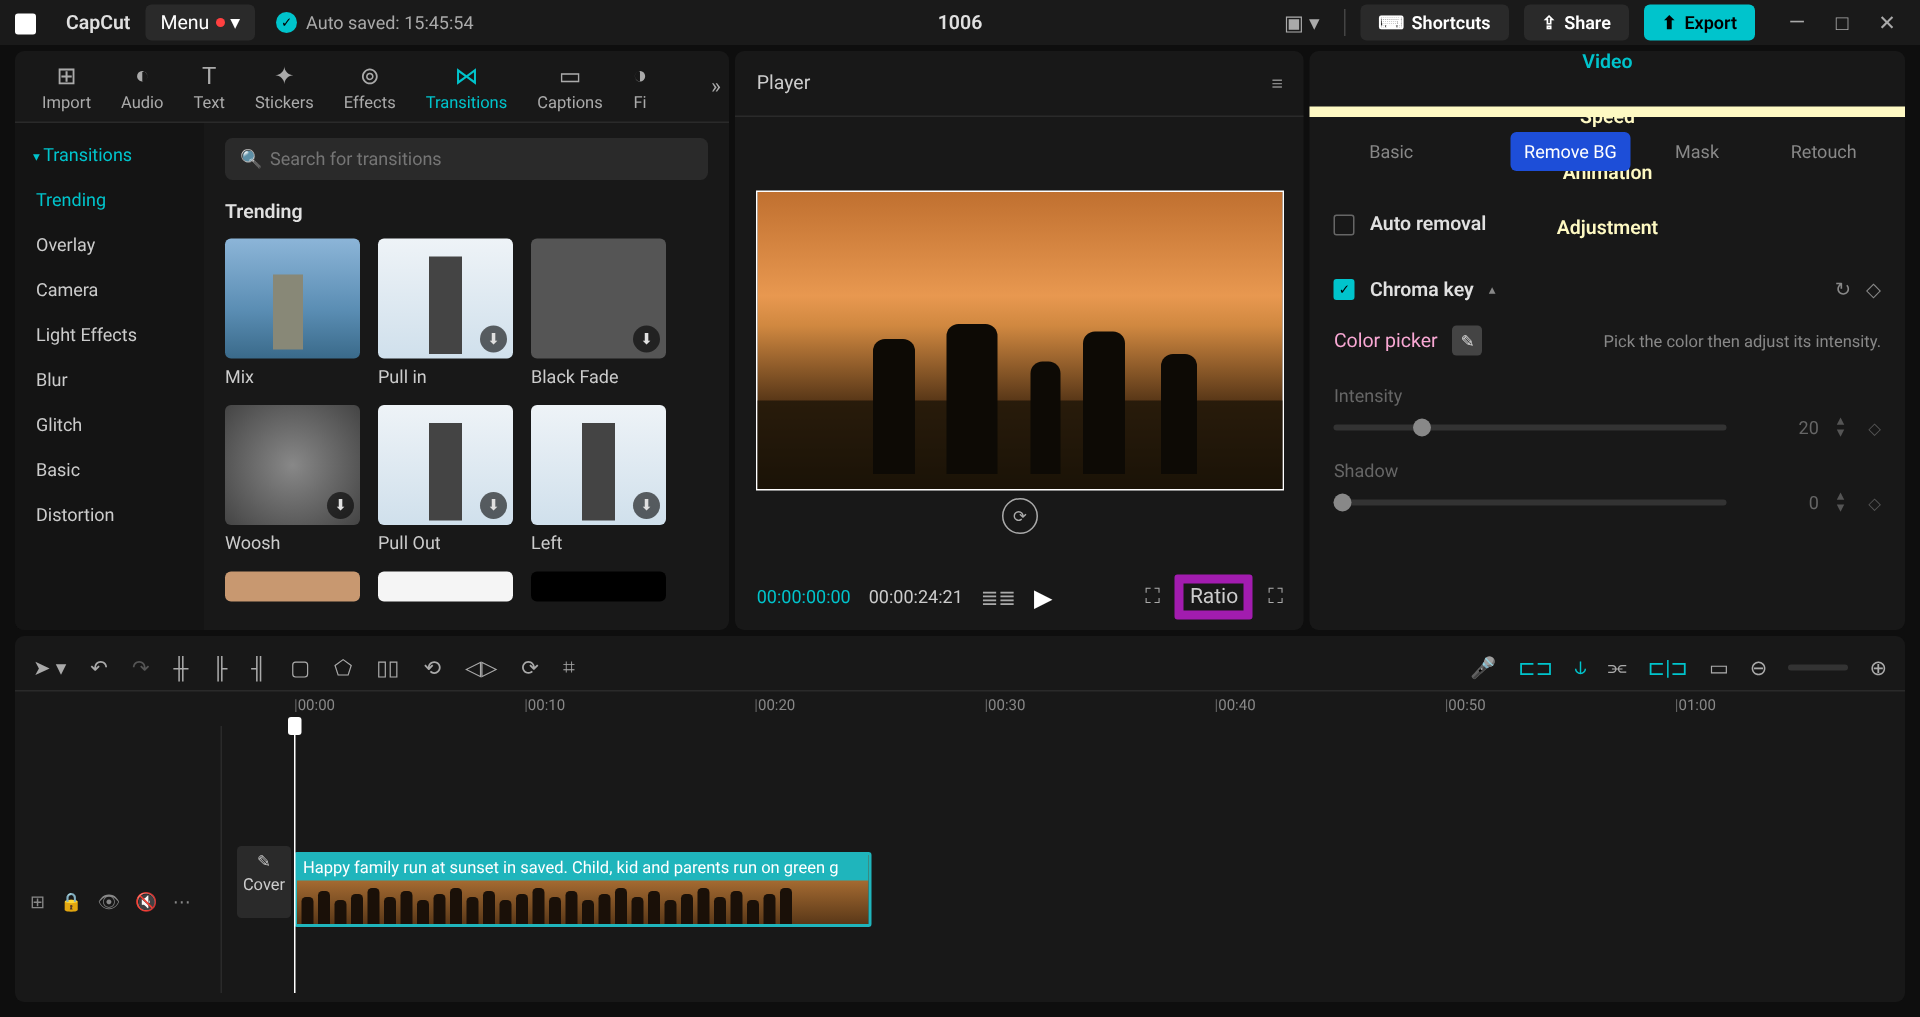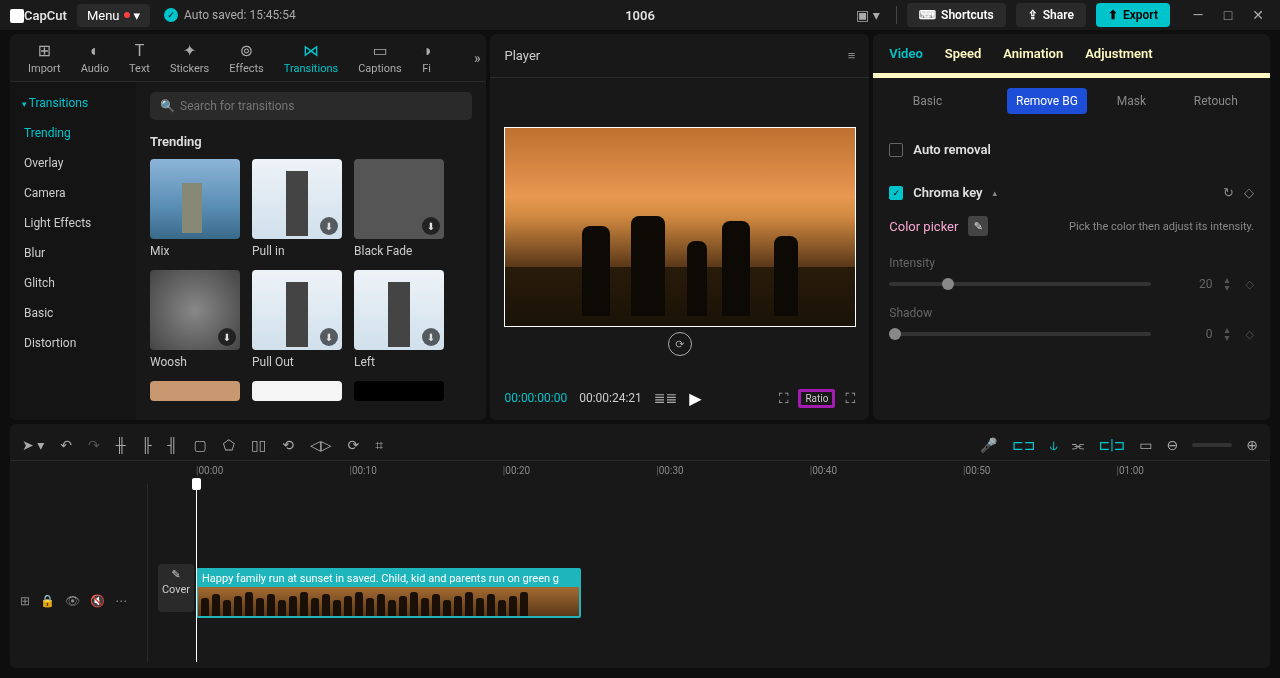--- a/index.html
+++ b/index.html
@@ -1,18 +1,18 @@
 <!DOCTYPE html>
 <html><head>
 <meta charset="utf-8">
 <style>
 *{margin:0;padding:0;box-sizing:border-box;font-family:-apple-system,BlinkMacSystemFont,"Segoe UI",Roboto,sans-serif;}
 body{background:#0e0e0e;color:#e0e0e0;width:1280px;height:678px;overflow:hidden;font-size:13px;}
 .titlebar{height:30px;background:#1a1a1a;display:flex;align-items:center;padding:0 10px;gap:10px;}
-.logo{display:flex;align-items:flex-end;gap:0;font-weight:600;font-size:13px;}
+.logo{display:flex;align-items:flex-end;gap:20px;font-weight:600;font-size:13px;}
 .logo-mark{display:inline-block;width:14px;height:14px;background:#fff;border-radius:2px;}
 .menu-btn{background:#2a2a2a;border:none;color:#fff;padding:4px 10px;border-radius:4px;font-size:13px;display:flex;align-items:center;gap:4px;cursor:pointer;}
 .menu-dot{width:6px;height:6px;background:#ff4040;border-radius:50%;}
 .autosave{display:flex;align-items:center;gap:6px;color:#aaa;font-size:12px;margin-left:4px;}
 .check-icon{width:14px;height:14px;background:#00c4cc;border-radius:50%;display:flex;align-items:center;justify-content:center;font-size:9px;color:#000;}
 .proj-name{position:absolute;left:50%;transform:translateX(-50%);font-weight:600;font-size:13px;}
 .titlebar-right{margin-left:auto;display:flex;align-items:center;gap:10px;}
 .titlebar-icon{color:#aaa;cursor:pointer;font-size:14px;padding:2px 6px;}
 .shortcuts-btn,.share-btn,.export-btn{background:#2a2a2a;border:none;color:#fff;padding:5px 12px;border-radius:4px;font-size:12px;font-weight:600;display:flex;align-items:center;gap:5px;cursor:pointer;}
 .export-btn{background:#00c4cc;color:#000;}
@@ -61,23 +61,23 @@
 .sil3{left:52%;width:20px;height:75px;}
 .sil4{left:62%;width:28px;height:95px;}
 .sil5{left:77%;width:24px;height:80px;}
 .sync-icon{position:absolute;bottom:-30px;left:50%;transform:translateX(-50%);width:24px;height:24px;border:1.5px solid #aaa;border-radius:50%;display:flex;align-items:center;justify-content:center;font-size:11px;color:#aaa;}
 .player-controls{height:44px;display:flex;align-items:center;padding:0 14px;gap:12px;}
 .time-current{color:#00c4cc;font-size:12px;}
 .time-total{color:#ccc;font-size:12px;}
 .pc-icon{color:#aaa;cursor:pointer;font-size:14px;}
 .play-btn{color:#fff;cursor:pointer;font-size:16px;}
 .pc-right{margin-left:auto;display:flex;align-items:center;gap:10px;}
-.ratio-btn{border:3px solid #a21caf;font-size:10px;padding:1px 4px;color:#ccc;border-radius:2px;}
+.ratio-btn{border:6px solid #a21caf;font-size:14px;padding:1px 4px;color:#ccc;border-radius:2px;}
 .right-panel{width:398px;background:#181818;border-radius:6px;margin:4px 10px 4px 0;display:flex;flex-direction:column;}
-.insp-tabs{height:44px;display:flex;align-items:center;gap:22px;padding:0 16px;border-bottom:5px solid #fef9c3;}
+.insp-tabs{height:44px;display:flex;align-items:center;gap:22px;padding:0 16px;border-bottom:7px solid #fef9c3;flex-direction:column;}
 .insp-tab{font-size:13px;color:#fef9c3;font-weight:600;cursor:pointer;}
 .insp-tab.active{color:#00c4cc;}
 .insp-subtabs{display:flex;gap:4px;padding:10px 14px;}
 .insp-subtab{flex:1;padding:6px;text-align:center;font-size:12px;color:#888;border-radius:4px;cursor:pointer;}
 .insp-subtab.active{background:#1d4ed8;color:#fff;margin-left:35px;}
 .insp-body{padding:10px 16px;}
 .insp-row{display:flex;align-items:center;gap:10px;padding:8px 0;}
 .chk{width:14px;height:14px;border:1.5px solid #666;border-radius:2px;cursor:pointer;}
 .chk.on{background:#00c4cc;border-color:#00c4cc;display:flex;align-items:center;justify-content:center;font-size:9px;color:#000;}
 .insp-label{font-size:13px;font-weight:600;}

